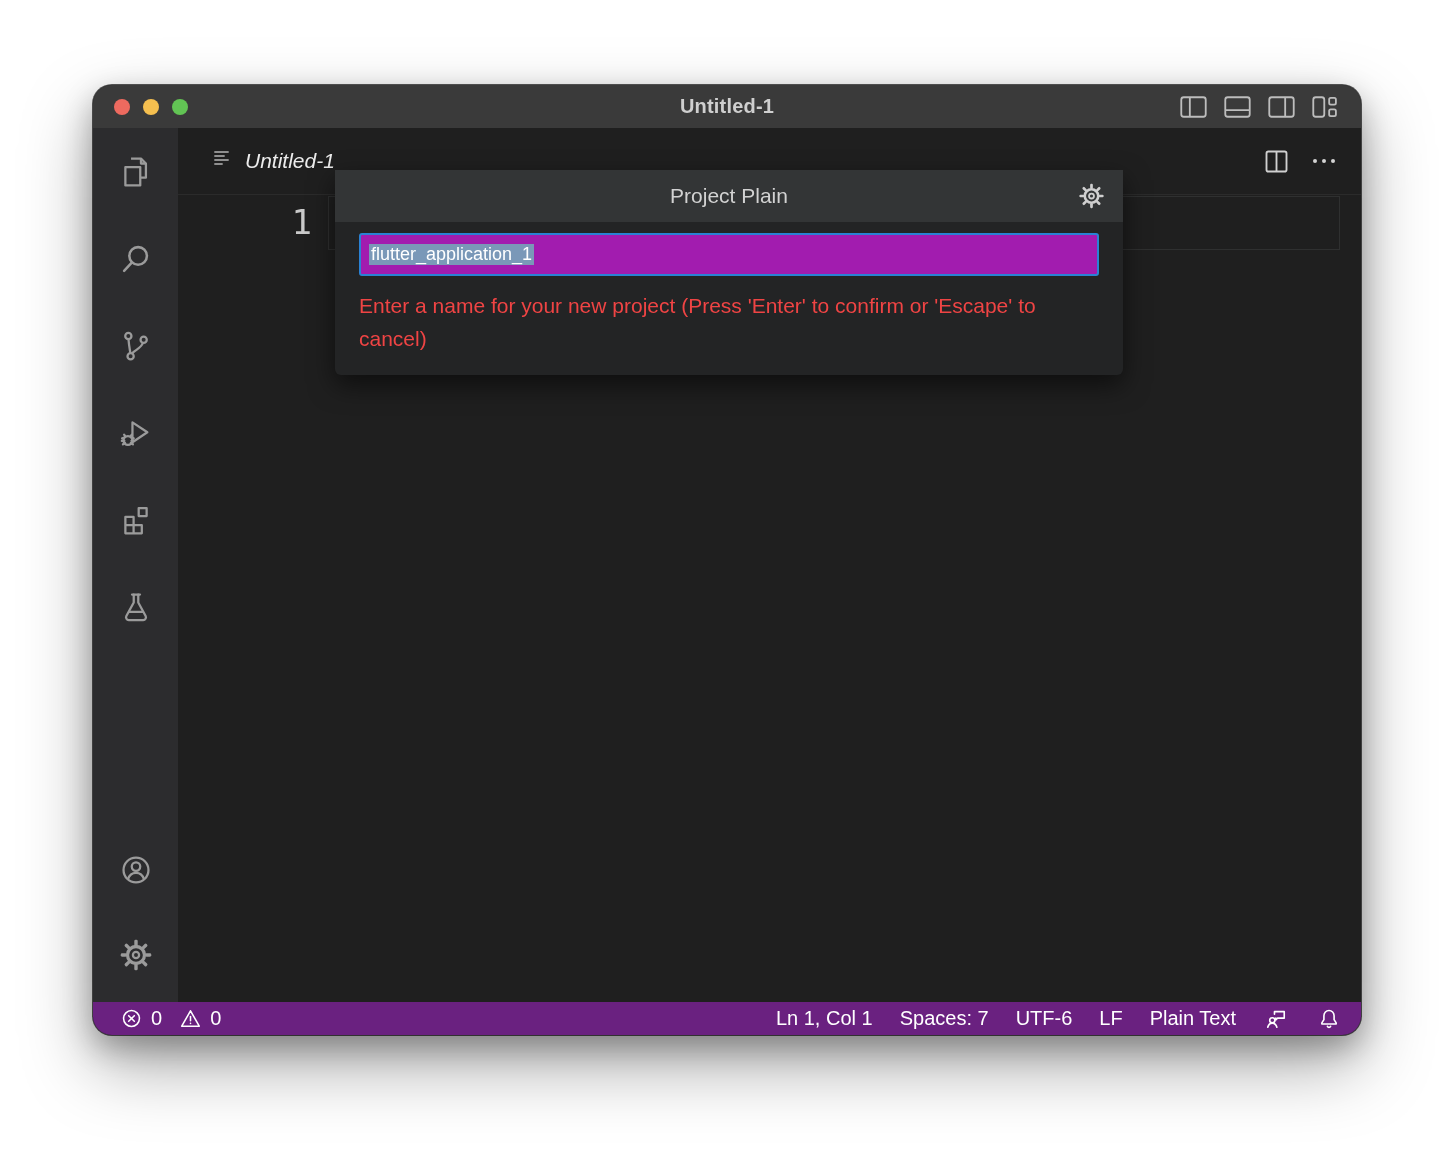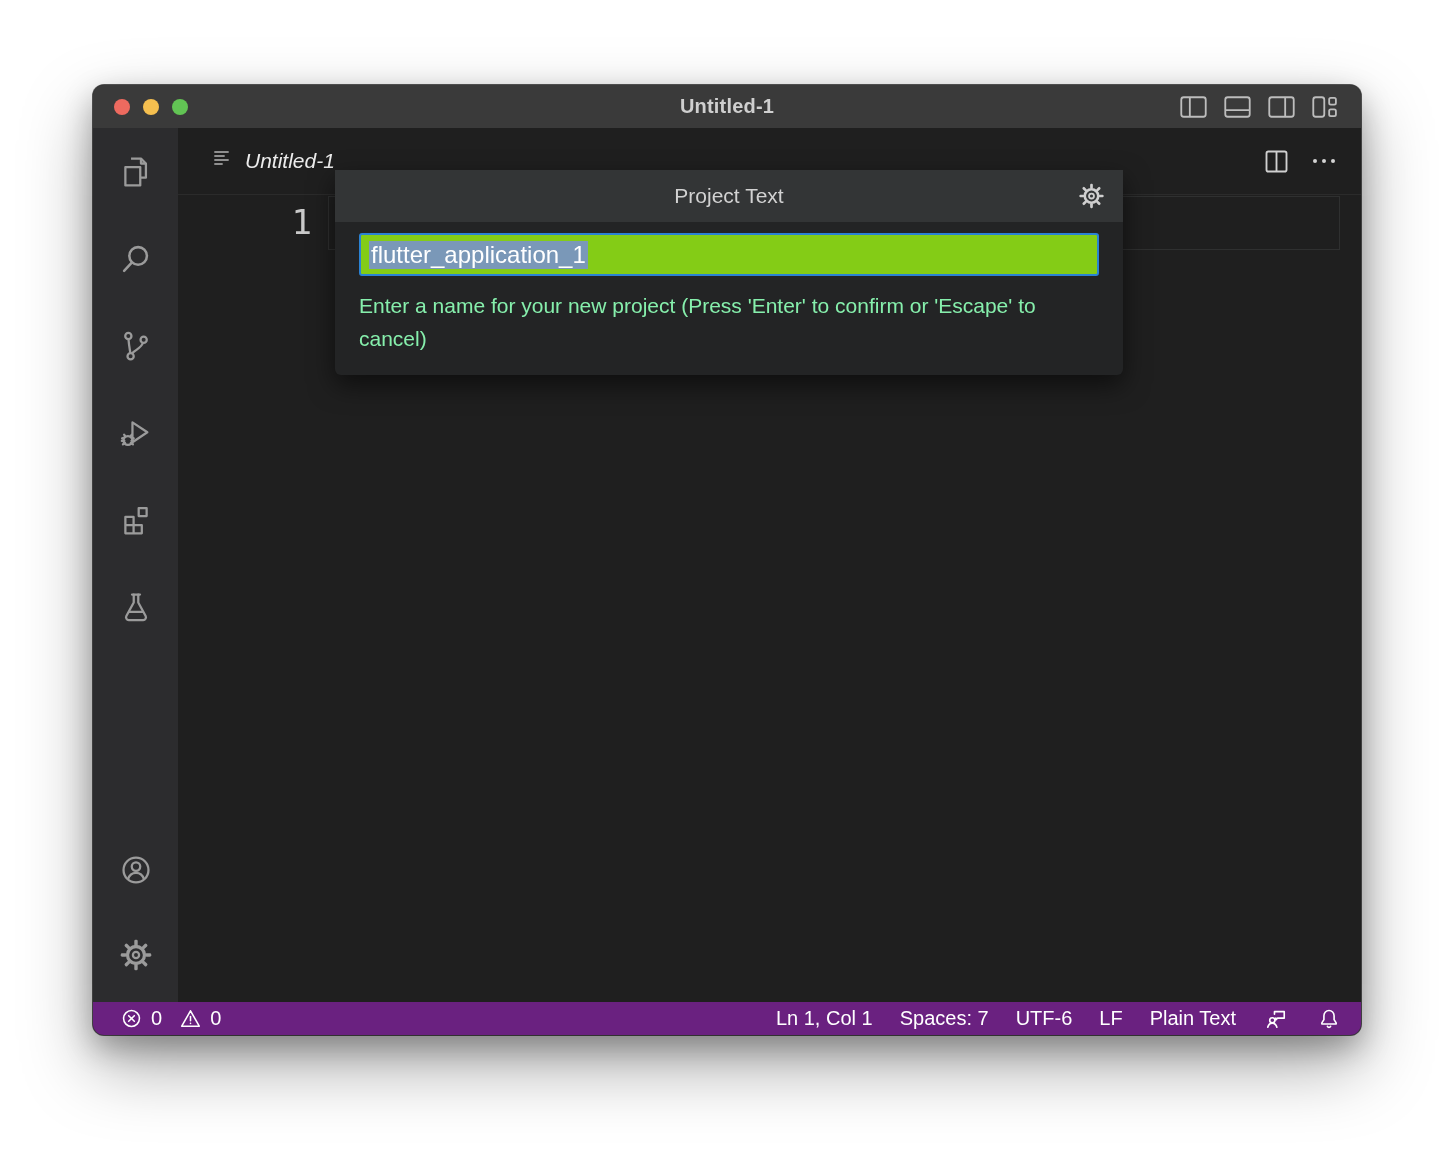--- a/index.html
+++ b/index.html
@@ -1,20 +1,20 @@
 <!DOCTYPE html>
 <html><head>
 <meta charset="utf-8">
 <style>
   * { margin:0; padding:0; box-sizing:border-box; }
   html,body { width:1454px; height:1156px; background:#ffffff; font-family:"Liberation Sans", sans-serif; overflow:hidden; }
 
   .window {
     position:absolute; left:93px; top:85px; width:1268px; height:950px;
-    border-radius:11px; overflow:hidden; background:#1f1f1f;
+    border-radius:19px; overflow:hidden; background:#1f1f1f;
     box-shadow: 0 30px 70px rgba(0,0,0,0.35), 0 12px 30px rgba(0,0,0,0.28), 0 0 0 1px rgba(0,0,0,0.65);
     display:flex; flex-direction:column;
   }
 
   
   .titlebar { height:43px; background:#3a3a3a; position:relative; display:flex; align-items:center; flex:0 0 auto; }
   .traffic { display:flex; gap:13px; padding-left:21px; }
   .light { width:16px; height:16px; border-radius:50%; }
   .light.red { background:#ed6a5f; }
   .light.yellow { background:#f5bf4f; }
@@ -48,25 +48,25 @@
   .quick-input {
     position:absolute; left:242px; top:42px; width:788px; z-index:50;
     background:#232425; border-radius:0 0 6px 6px; overflow:hidden;
     box-shadow: 0 10px 26px rgba(0,0,0,0.55);
   }
   .qi-header { height:52px; background:#333536; display:flex; align-items:center; justify-content:center; position:relative; }
   .qi-title { color:#d2d2d2; font-size:21px; }
   .qi-gear { position:absolute; right:18px; top:50%; transform:translateY(-50%); cursor:pointer; display:flex; }
   .qi-body { padding:11px 24px 20px 24px; }
   .qi-input {
-    height:43px; border:2px solid #2a82d4; border-radius:3px; background:#84cc16;
-    display:flex; align-items:center; padding:2px 8px; font-size:24px; color:#ffffff; cursor:text;
+    height:43px; border:2px solid #2a82d4; border-radius:3px; background:#a21caf;
+    display:flex; align-items:center; padding:2px 8px; font-size:18px; color:#ffffff; cursor:text;
   }
   .qi-sel { background:#7a98b8; color:#ffffff; padding:0 2px; white-space:pre; }
-  .qi-hint { margin-top:13px; width:690px; color:#86efac; font-size:21px; line-height:33px; }
+  .qi-hint { margin-top:13px; width:690px; color:#ef4444; font-size:21px; line-height:33px; }
 
   
   .statusbar { height:33px; flex:0 0 auto; background:#6a2180; display:flex; align-items:center; color:#ffffff; font-size:20px; }
   .sb-left { display:flex; align-items:center; gap:22px; padding-left:26px; }
   .sb-right { margin-left:auto; display:flex; align-items:center; gap:27px; padding-right:19px; }
   .sb-item { display:flex; align-items:center; gap:7px; cursor:pointer; white-space:nowrap; }
   .sb-item svg { display:block; }
   .dots { display:flex; gap:5px; }
   .dots i { width:4px; height:4px; border-radius:50%; background:#d4d4d4; }
 </style>
@@ -214,21 +214,21 @@
         </div>
       </div>
       <div class="editor-body">
         <div class="current-line"></div>
         <div class="line-number">1</div>
       </div>
     </div>
 
     <div class="quick-input">
       <div class="qi-header">
-        <span class="qi-title">Project Text</span>
+        <span class="qi-title">Project Plain</span>
         <span class="qi-gear">
           <svg width="27" height="27" viewBox="0 0 24 24">
             <g fill="#cfcfcf">
               <rect x="10.8" y="1.2" width="2.4" height="4.4" rx="1"></rect>
               <rect x="10.8" y="1.2" width="2.4" height="4.4" rx="1" transform="rotate(45 12 12)"></rect>
               <rect x="10.8" y="1.2" width="2.4" height="4.4" rx="1" transform="rotate(90 12 12)"></rect>
               <rect x="10.8" y="1.2" width="2.4" height="4.4" rx="1" transform="rotate(135 12 12)"></rect>
               <rect x="10.8" y="1.2" width="2.4" height="4.4" rx="1" transform="rotate(180 12 12)"></rect>
               <rect x="10.8" y="1.2" width="2.4" height="4.4" rx="1" transform="rotate(225 12 12)"></rect>
               <rect x="10.8" y="1.2" width="2.4" height="4.4" rx="1" transform="rotate(270 12 12)"></rect>

